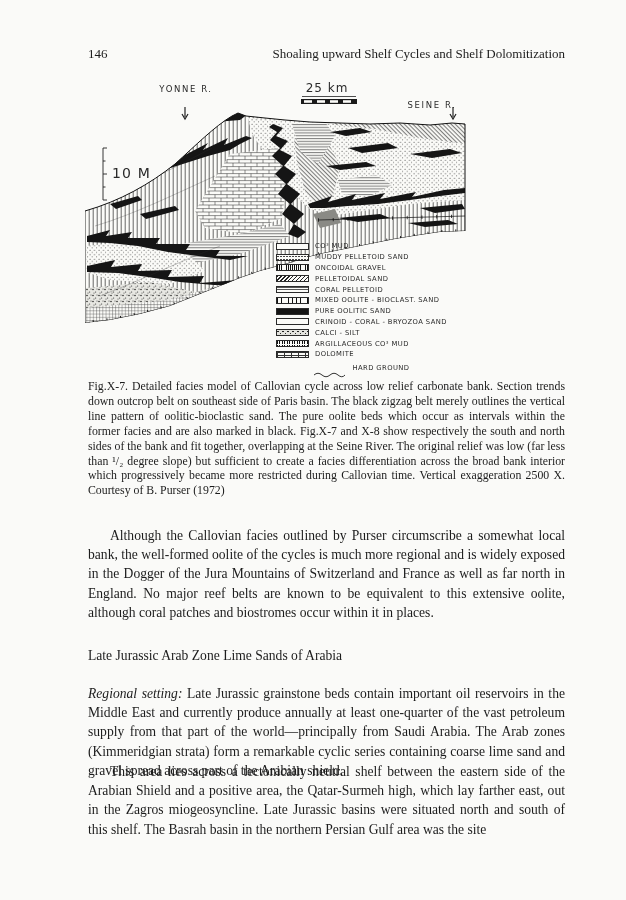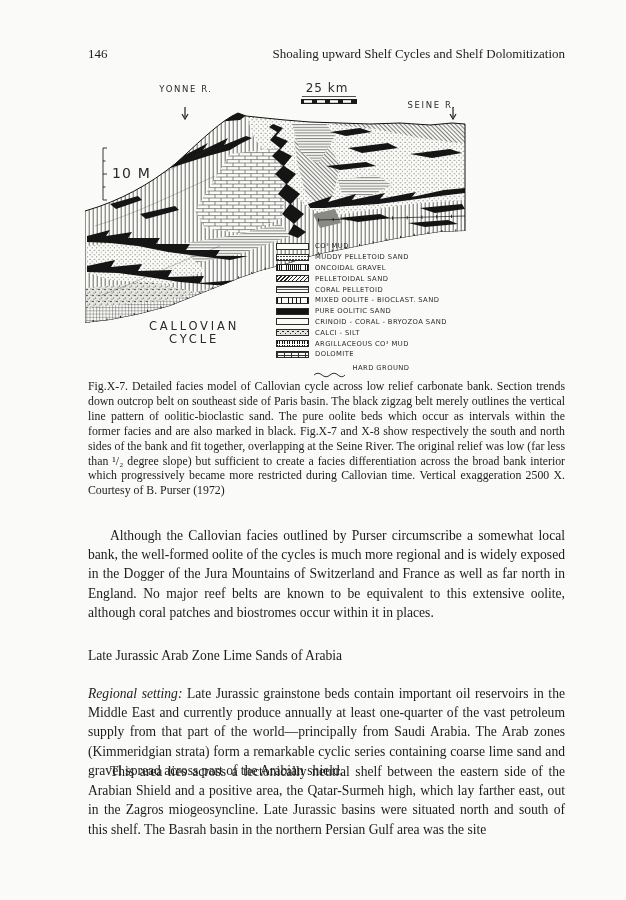--- a/index.html
+++ b/index.html
@@ -58,24 +58,20 @@
 
   <div class="hdr">
     <span>146</span>
     <span>Shoaling upward Shelf Cycles and Shelf Dolomitization</span>
   </div>
 
   <div class="figlab riverlab" style="left:146px;top:84px;width:80px;">YONNE R.</div>
   <div class="figlab skm" style="left:301px;top:81px;width:52px;">25 km</div>
   <div class="figlab riverlab" style="left:397px;top:100px;width:70px;">SEINE R.</div>
   <div class="figlab tenm" style="left:112px;top:165px;">10 M</div>
-  <div class="figlab callov" style="left:136px;top:320px;width:116px;">
-    <div>CALLOVIAN</div>
-    <div>CYCLE</div>
-  </div>
 
   <svg style="position:absolute;left:80px;top:96px;" width="390" height="258" viewBox="0 0 390 258">
     <defs>
       <pattern id="pv" width="4" height="8" patternUnits="userSpaceOnUse">
         <path d="M1.2,0V8" stroke="#222" stroke-width="0.7"></path>
       </pattern>
       <pattern id="pd" width="4.5" height="4.5" patternUnits="userSpaceOnUse">
         <circle cx="1" cy="1.2" r="0.5" fill="#222"></circle>
           <circle cx="3.2" cy="3.4" r="0.45" fill="#222"></circle>
       </pattern>

